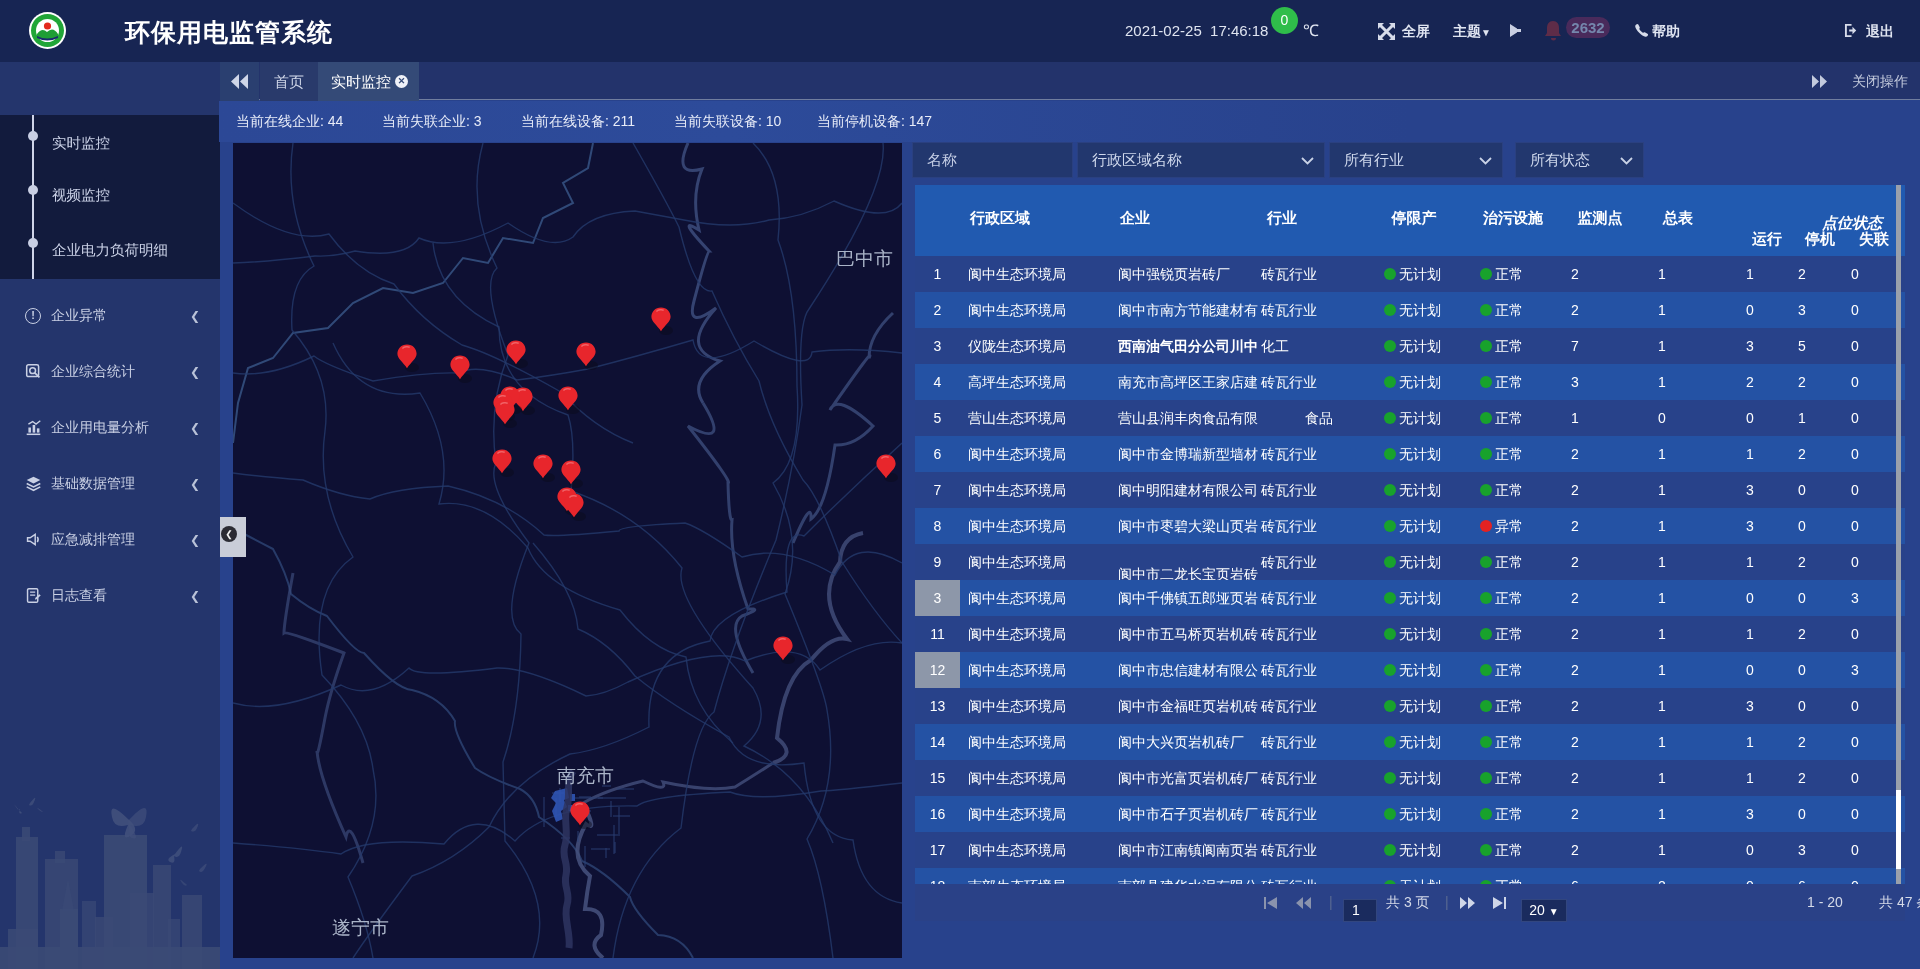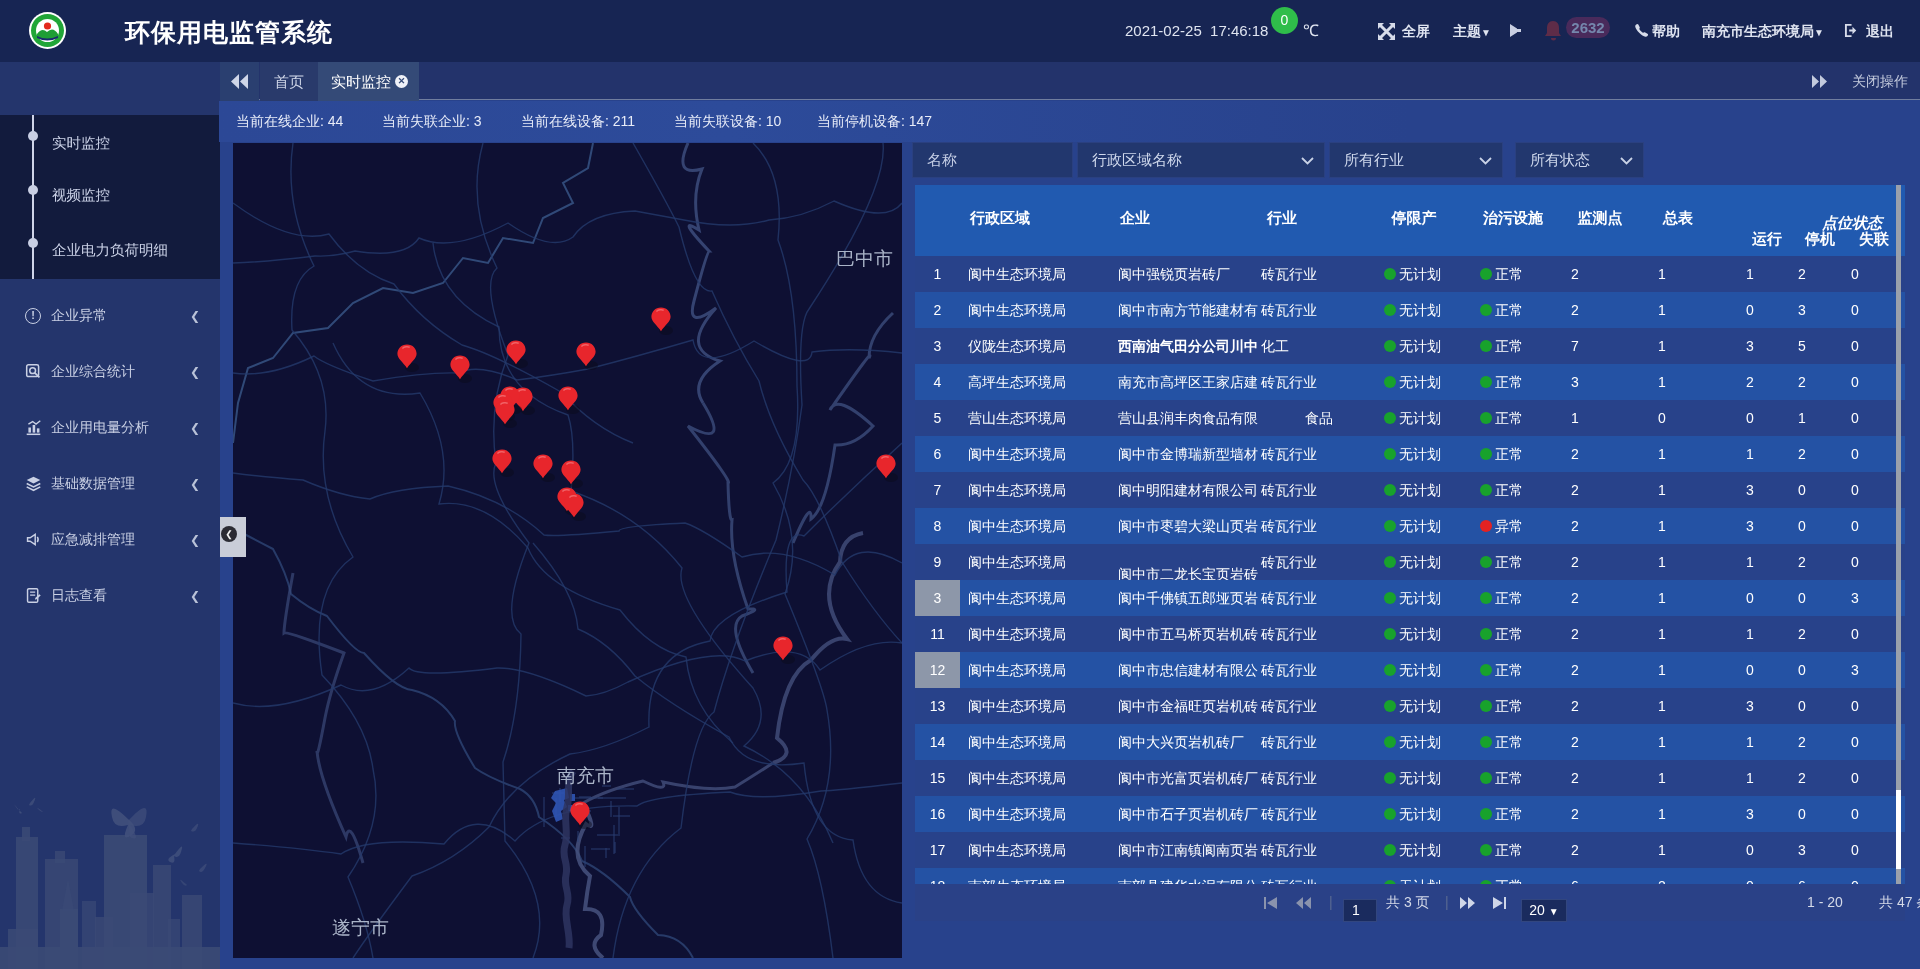--- a/index.html
+++ b/index.html
@@ -70,21 +70,20 @@
       <path d="M0,0 L0,13 L7,8.5 L7,4.5 Z M7,5 L11,5 L11,8 L7,8 Z" fill="#c9cfe2"></path>
     </svg>
   <svg style="position:absolute;left:1543px;top:19px;" width="20" height="24" viewBox="0 0 20 24">
       <path d="M10 2 C6 2 4 5 4 9 L4 14 L2 17 L18 17 L16 14 L16 9 C16 5 14 2 10 2 Z M8 19 a2.5 2.5 0 0 0 5 0 Z" fill="#5e2c48"></path>
     </svg>
   <div style="position:absolute;left:1566px;top:17px;width:44px;height:21px;background:rgba(190,55,110,0.30);border-radius:11px;color:#7587ad;font-size:15px;font-weight:bold;text-align:center;line-height:21px;">2632</div>
   <svg style="position:absolute;left:1634px;top:23px;" width="15" height="15" viewBox="0 0 16 16">
       <path d="M3.5 1 C3 1 1 2 1.3 3.8 C1.8 7.5 8.5 14.2 12.2 14.7 C14 15 15 13 15 12.5 C15 12 14.8 11.6 14.4 11.4 L11.5 9.9 C10.6 9.5 10.2 10.5 9.5 10.3 C8.3 10 6 7.7 5.7 6.5 C5.5 5.8 6.5 5.4 6.1 4.5 L4.6 1.6 C4.4 1.2 4 1 3.5 1 Z" fill="#d7dcea"></path>
     </svg>
   <div class="hitem" style="left:1652px;">帮助</div>
-  <div class="hitem" style="left:1702px;">南充市生态环境局<span style="font-size:10px;">▼</span></div>
   <svg style="position:absolute;left:1844px;top:23px;" width="16" height="15" viewBox="0 0 17 16">
       <path d="M1 1 L8 1 L8 3 L3 3 L3 13 L8 13 L8 15 L1 15 Z" fill="#d7dcea"></path>
       <path d="M9 4 L13 8 L9 12 L9 9 L5.5 9 L5.5 7 L9 7 Z" fill="#d7dcea"></path>
     </svg>
   <div class="hitem" style="left:1866px;">退出</div>
 </div>
 
 <div id="sidebar">
   <div id="submenu">
     <div style="position:absolute;left:32px;top:0;width:2px;height:164px;background:#cfd4e8;"></div>

